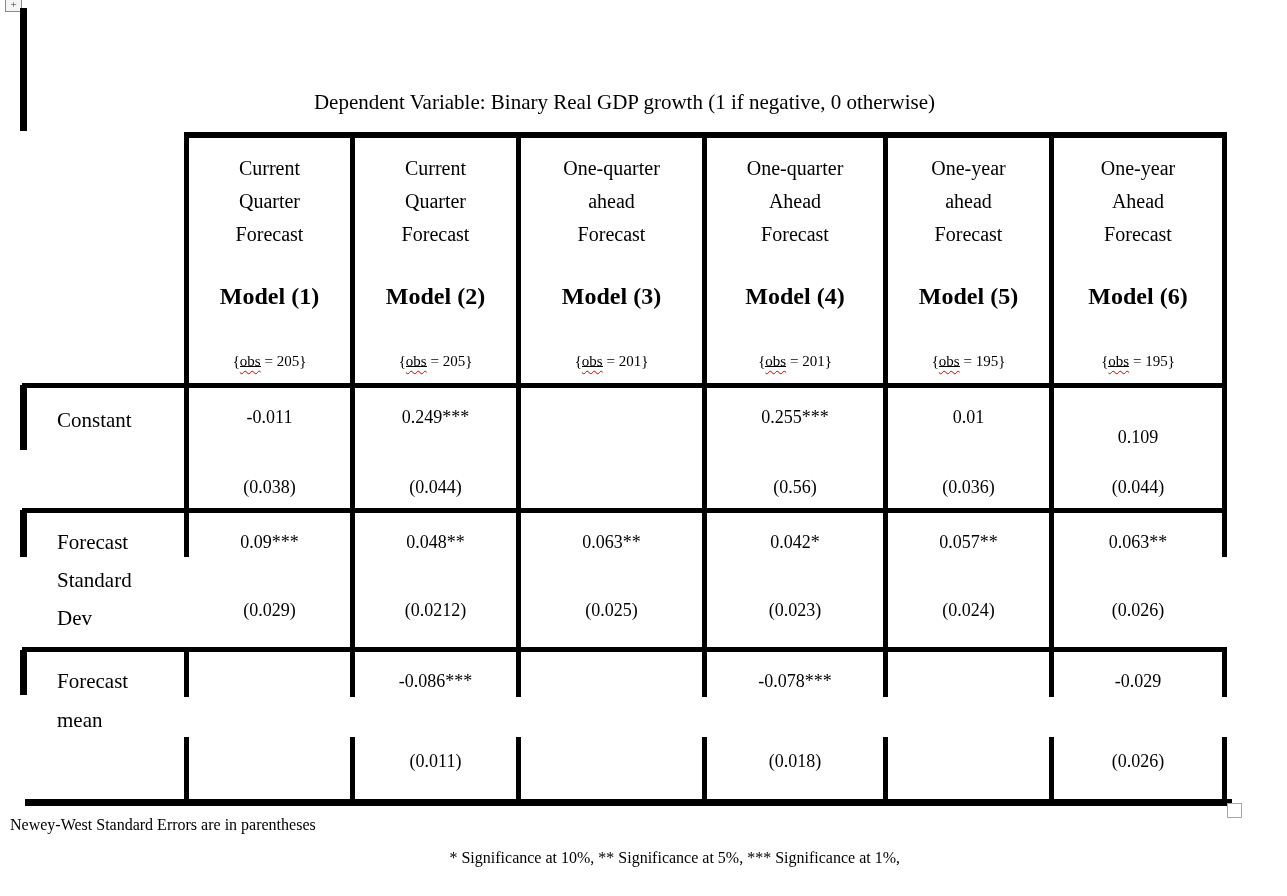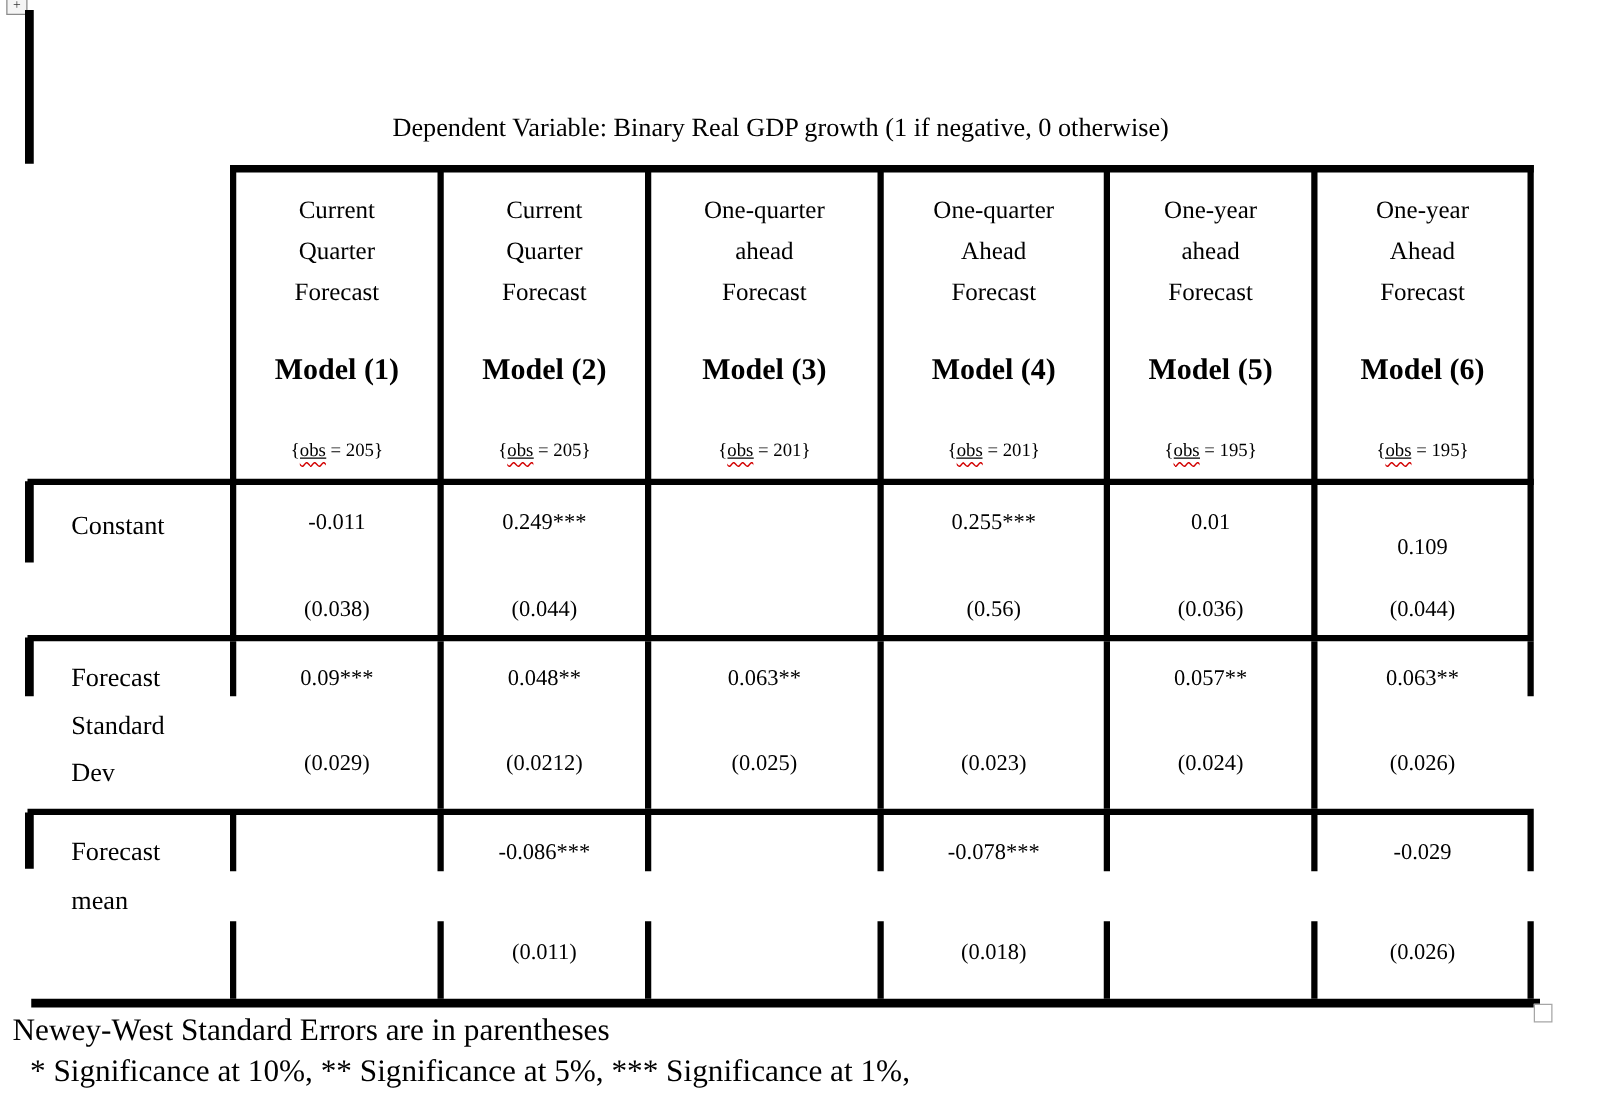--- a/index.html
+++ b/index.html
@@ -13,21 +13,21 @@
   .subtitle{font-size:21px;line-height:26px;}
   .hdr{font-size:20px;line-height:33px;}
   .model{font-size:24px;font-weight:bold;line-height:26px;}
   .obs{font-size:15px;line-height:22px;}
   .obsword{position:relative;text-decoration:underline wavy #d20000;text-decoration-thickness:1px;text-underline-offset:4px;}
   .obsword::before{content:"";position:absolute;left:0;right:0;bottom:2.5px;height:1px;background:#000;}
   .val{font-size:18px;line-height:28px;}
   .rowlabel{font-size:21px;line-height:28px;}
   .rowlabel3{font-size:21px;line-height:38px;}
   .rowlabel2{font-size:21px;line-height:39px;}
-  .note{font-size:25px;line-height:24px;}
+  .note{font-size:16px;line-height:24px;}
   .movehandle{position:absolute;left:5px;top:-5px;width:15px;height:15px;border:1px solid #8a8a8a;
               background:#f5f5f5;font-size:11px;line-height:17px;text-align:center;color:#333;overflow:hidden;}
   .resizehandle{position:absolute;left:1227px;top:803px;width:13px;height:13px;border:1px solid #a6a6a6;background:#fff;}
 </style>
 </head>
 <body>
 
 <div class="page">
 
   <div class="movehandle">+</div>
@@ -137,34 +137,35 @@
   <div class="txt ctr val" style="left:1056px;top:423px;width:164px;">0.109</div>
   <div class="txt ctr val" style="left:191px;top:473px;width:157px;">(0.038)</div>
   <div class="txt ctr val" style="left:357px;top:473px;width:157px;">(0.044)</div>
   <div class="txt ctr val" style="left:709px;top:473px;width:172px;">(0.56)</div>
   <div class="txt ctr val" style="left:890px;top:473px;width:157px;">(0.036)</div>
   <div class="txt ctr val" style="left:1056px;top:473px;width:164px;">(0.044)</div>
 
   <div class="txt ctr val" style="left:191px;top:528px;width:157px;">0.09***</div>
   <div class="txt ctr val" style="left:357px;top:528px;width:157px;">0.048**</div>
   <div class="txt ctr val" style="left:523px;top:528px;width:177px;">0.063**</div>
+  <div class="txt ctr val" style="left:709px;top:528px;width:172px;">0.042*</div>
   <div class="txt ctr val" style="left:890px;top:528px;width:157px;">0.057**</div>
   <div class="txt ctr val" style="left:1056px;top:528px;width:164px;">0.063**</div>
   <div class="txt ctr val" style="left:191px;top:596px;width:157px;">(0.029)</div>
   <div class="txt ctr val" style="left:357px;top:596px;width:157px;">(0.0212)</div>
   <div class="txt ctr val" style="left:523px;top:596px;width:177px;">(0.025)</div>
   <div class="txt ctr val" style="left:709px;top:596px;width:172px;">(0.023)</div>
   <div class="txt ctr val" style="left:890px;top:596px;width:157px;">(0.024)</div>
   <div class="txt ctr val" style="left:1056px;top:596px;width:164px;">(0.026)</div>
 
   <div class="txt ctr val" style="left:357px;top:667px;width:157px;">-0.086***</div>
   <div class="txt ctr val" style="left:709px;top:667px;width:172px;">-0.078***</div>
   <div class="txt ctr val" style="left:1056px;top:667px;width:164px;">-0.029</div>
   <div class="txt ctr val" style="left:357px;top:747px;width:157px;">(0.011)</div>
   <div class="txt ctr val" style="left:709px;top:747px;width:172px;">(0.018)</div>
   <div class="txt ctr val" style="left:1056px;top:747px;width:164px;">(0.026)</div>
 
   <div class="txt note" style="left:10px;top:813px;width:900px;">Newey-West Standard Errors are in parentheses</div>
-  <div class="txt note" style="left:24px;top:846px;width:900px;">* Significance at 10%, ** Significance at 5%, *** Significance at 1%,</div>
+  <div class="txt note" style="left:0;top:846px;width:900px;text-align:right;">* Significance at 10%, ** Significance at 5%, *** Significance at 1%,</div>
 
   <div class="resizehandle"></div>
 
 </div>
 
 </body></html>

